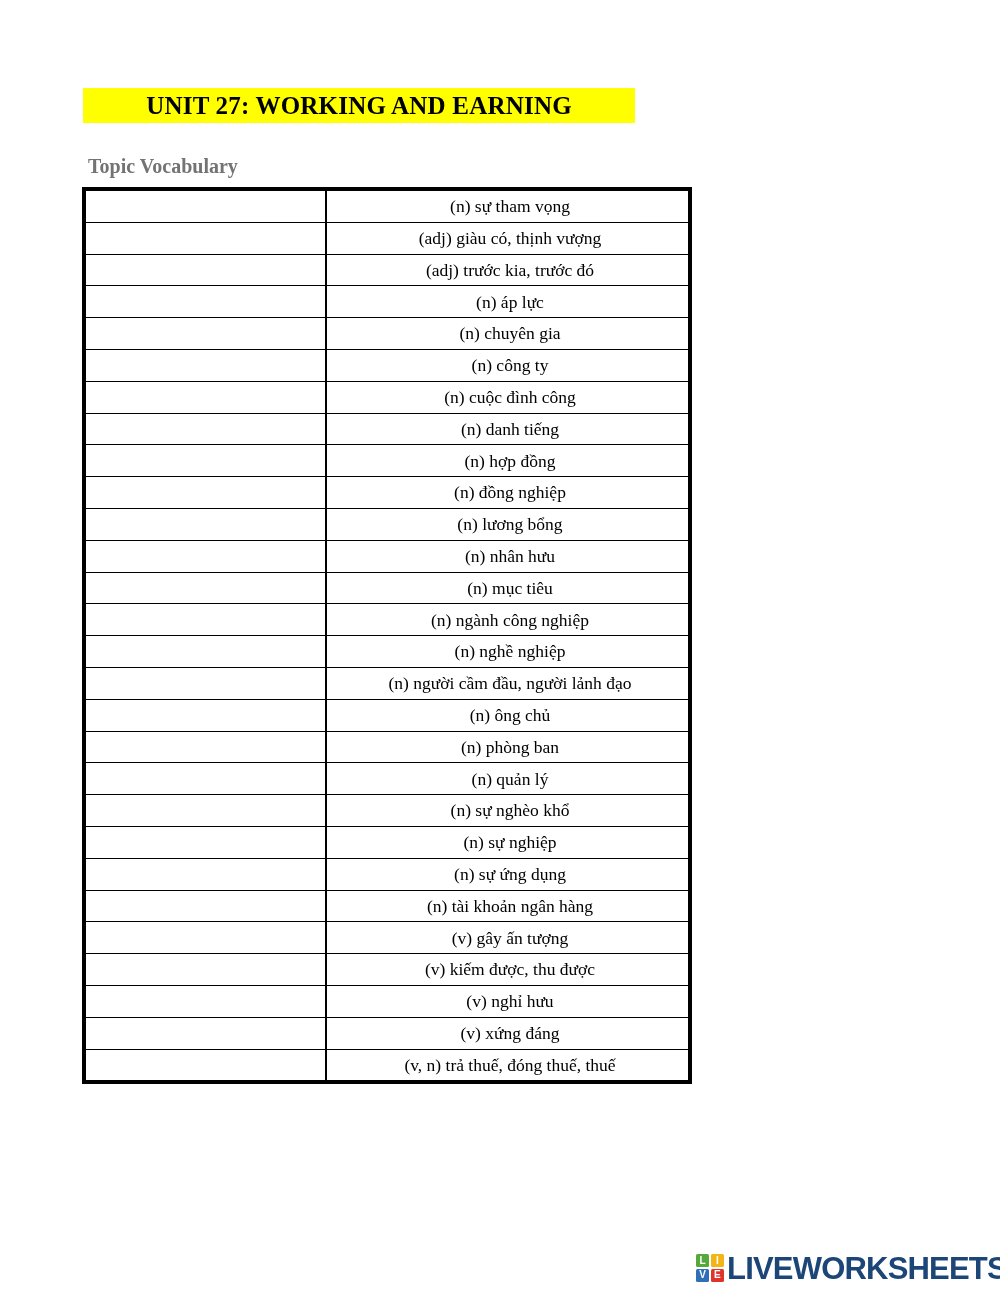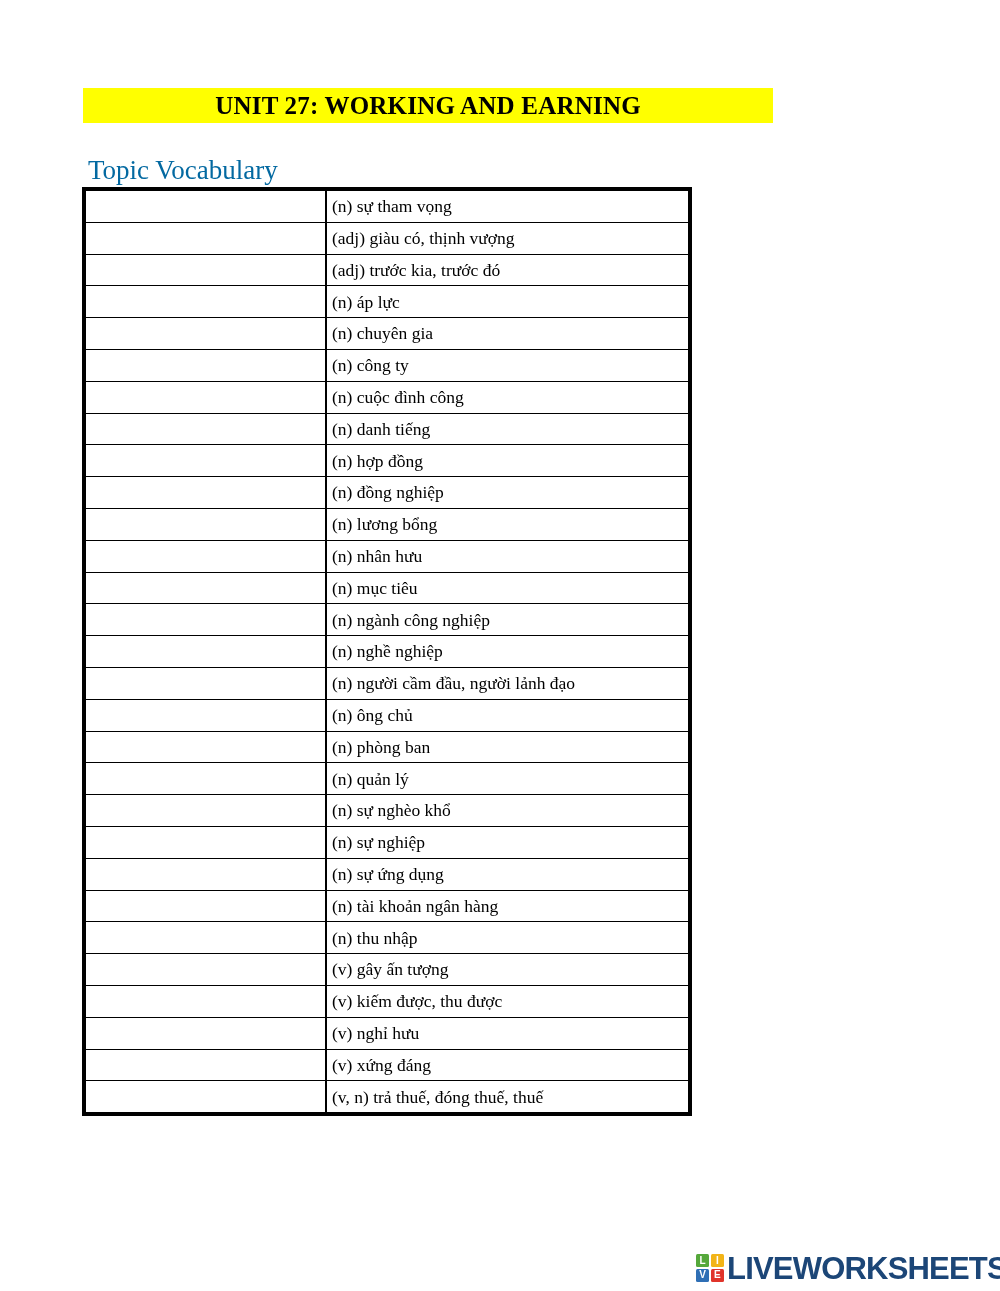--- a/index.html
+++ b/index.html
@@ -14,21 +14,21 @@
     position: relative;
     font-family: "Liberation Serif", "DejaVu Serif", serif;
     overflow: hidden;
   }
 
   
   #title-banner {
     position: absolute;
     left: 83px;
     top: 88px;
-    width: 690px;
+    width: 552px;
     height: 35px;
     background: #ffff00;
     display: flex;
     align-items: center;
     justify-content: center;
   }
   #title-banner .title-text {
     font-family: "Liberation Serif", "DejaVu Serif", serif;
     font-weight: bold;
     font-size: 25px;
@@ -36,32 +36,33 @@
     color: #000000;
     white-space: nowrap;
   }
 
   
   #section-heading {
     position: absolute;
     left: 88px;
     top: 155px;
     font-family: "Liberation Serif", "DejaVu Serif", serif;
-    font-weight: normal;
-    font-size: 27px;
-    color: #0369a1;
+    font-weight: bold;
+    font-size: 20px;
+    color: #737373;
     white-space: nowrap;
   }
 
   
   #vocab-table-wrap {
     position: absolute;
     left: 82px;
     top: 187px;
     width: 600px;
+    text-align: center;
   }
   table.vocab {
     border-collapse: collapse;
     width: 600px;
     table-layout: fixed;
     border-left: 4px solid #000;
     border-right: 4px solid #000;
     border-top: 4px solid #000;
     border-bottom: 4px solid #000;
     background: #ffffff;
@@ -233,24 +234,20 @@
         <tr>
           <td class="col-word"></td>
           <td class="col-meaning">(n) sự ứng dụng</td>
         </tr>
         <tr>
           <td class="col-word"></td>
           <td class="col-meaning">(n) tài khoản ngân hàng</td>
         </tr>
         <tr>
           <td class="col-word"></td>
-          <td class="col-meaning">(n) thu nhập</td>
-        </tr>
-        <tr>
-          <td class="col-word"></td>
           <td class="col-meaning">(v) gây ấn tượng</td>
         </tr>
         <tr>
           <td class="col-word"></td>
           <td class="col-meaning">(v) kiếm được, thu được</td>
         </tr>
         <tr>
           <td class="col-word"></td>
           <td class="col-meaning">(v) nghỉ hưu</td>
         </tr>

